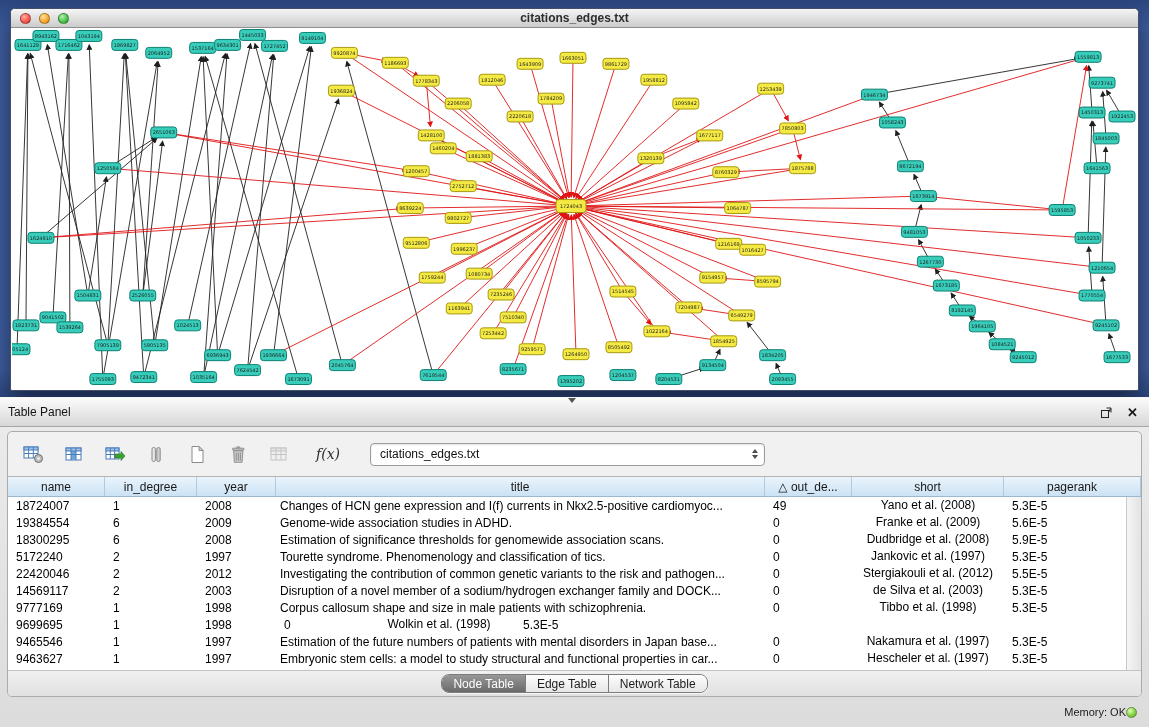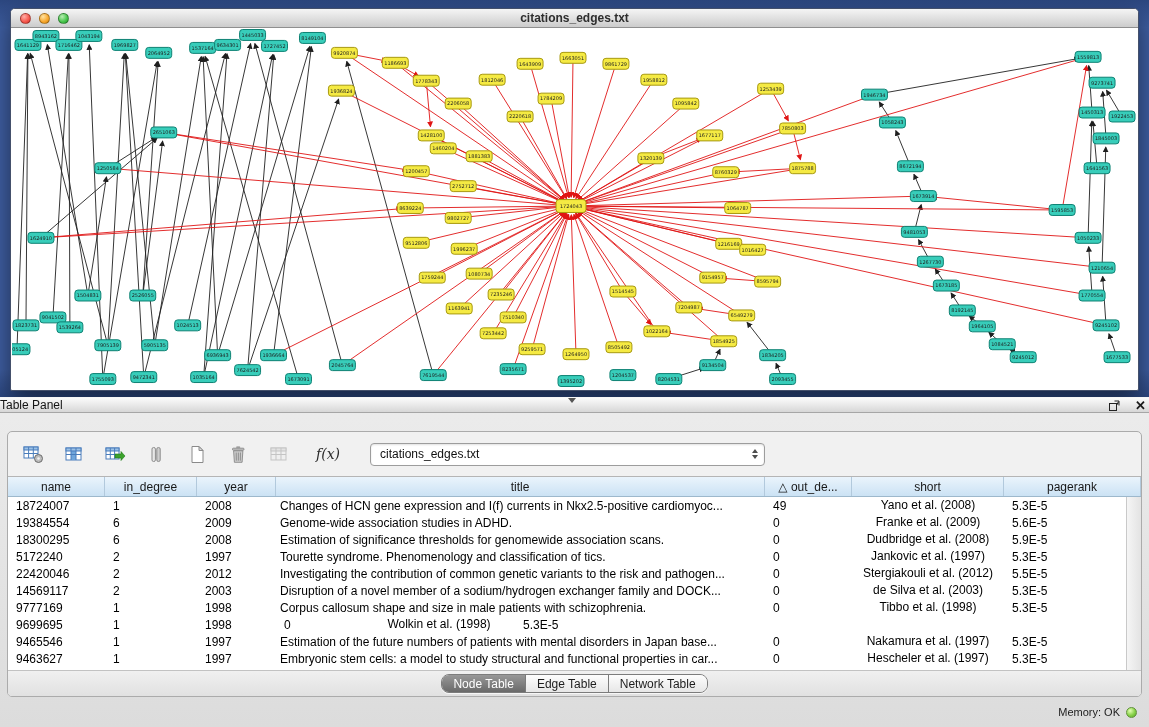--- a/index.html
+++ b/index.html
@@ -25,23 +25,23 @@
   .edge-k{stroke:#1f1f1f;stroke-width:0.9}
   .edge-r{stroke:#e01414;stroke-width:0.9}
   .node rect{stroke-width:1}
   .node.y rect{fill:#f5ea43;stroke:#a79910}
   .node.c rect{fill:#38cdba;stroke:#0d8172}
   .node text{font-size:5px;fill:#1e1e1e;text-anchor:middle;font-family:"DejaVu Sans",sans-serif}
 
   
   .table-panel{position:absolute;left:0;top:397px;width:1149px;height:330px;
     background:linear-gradient(#ececec,#dcdcdc)}
-  .panel-titlebar{height:16px;background:linear-gradient(#fbfbfb,#d7d7d7);
+  .panel-titlebar{height:30px;background:linear-gradient(#fbfbfb,#d7d7d7);
     border-top:1px solid #f6f6f6;border-bottom:1px solid #a6a6a6;
-    display:flex;align-items:center;padding:0 0;font-size:12px;color:#141414}
+    display:flex;align-items:center;padding:0 8px;font-size:12px;color:#141414}
   .panel-titlebar .spacer{flex:1}
   .pt-icon{width:17px;height:17px;margin-left:9px;display:flex;align-items:center;
     justify-content:center;color:#1a1a1a;font-size:13px;font-weight:bold}
   .split-handle{position:absolute;left:568px;top:1px;width:0;height:0;
     border-left:4px solid transparent;border-right:4px solid transparent;border-top:5px solid #555}
 
   .panel-body{position:absolute;left:7px;right:7px;top:34px;bottom:30px;
     background:#f1f1f1;border:1px solid #ababab;border-radius:5px;
     overflow:hidden;display:flex;flex-direction:column}
   .toolbar{height:44px;display:flex;align-items:center;padding:0 12px;gap:15px;flex:0 0 auto}
@@ -75,21 +75,21 @@
   .tabsbar{height:26px;display:flex;align-items:center;justify-content:center;
     background:linear-gradient(#f0f0f0,#e1e1e1);border-top:1px solid #c2c2c2;flex:0 0 auto}
   .seg{display:flex;border:1px solid #7c7c7c;border-radius:8px;overflow:hidden;height:19px;
     box-shadow:0 1px 0 rgba(255,255,255,.7)}
   .seg .tab{padding:0 11px;font-size:12px;line-height:18px;color:#1d1d1d;
     background:linear-gradient(#fdfdfd,#e7e7e7);border-right:1px solid #7c7c7c}
   .seg .tab:last-child{border-right:none}
   .seg .tab.selected{background:linear-gradient(#989898,#6a6a6a);color:#fff}
 
   .footer{position:absolute;left:0;bottom:0;width:100%;height:30px;display:flex;
-    align-items:center;justify-content:flex-end;padding:0 12px;gap:6px}
+    align-items:center;justify-content:flex-end;padding:0 12px;}
   .mem{font-size:11px;color:#1c1c1c}
   .led{width:11px;height:11px;border-radius:50%;border:1px solid #60913a;
     background:radial-gradient(circle at 35% 30%,#e4ffb4,#86d147 55%,#58a32a)}
 </style>
 </head>
 <body>
 
 <div class="desktop">
   <div class="graph-window">
     <div class="titlebar">

